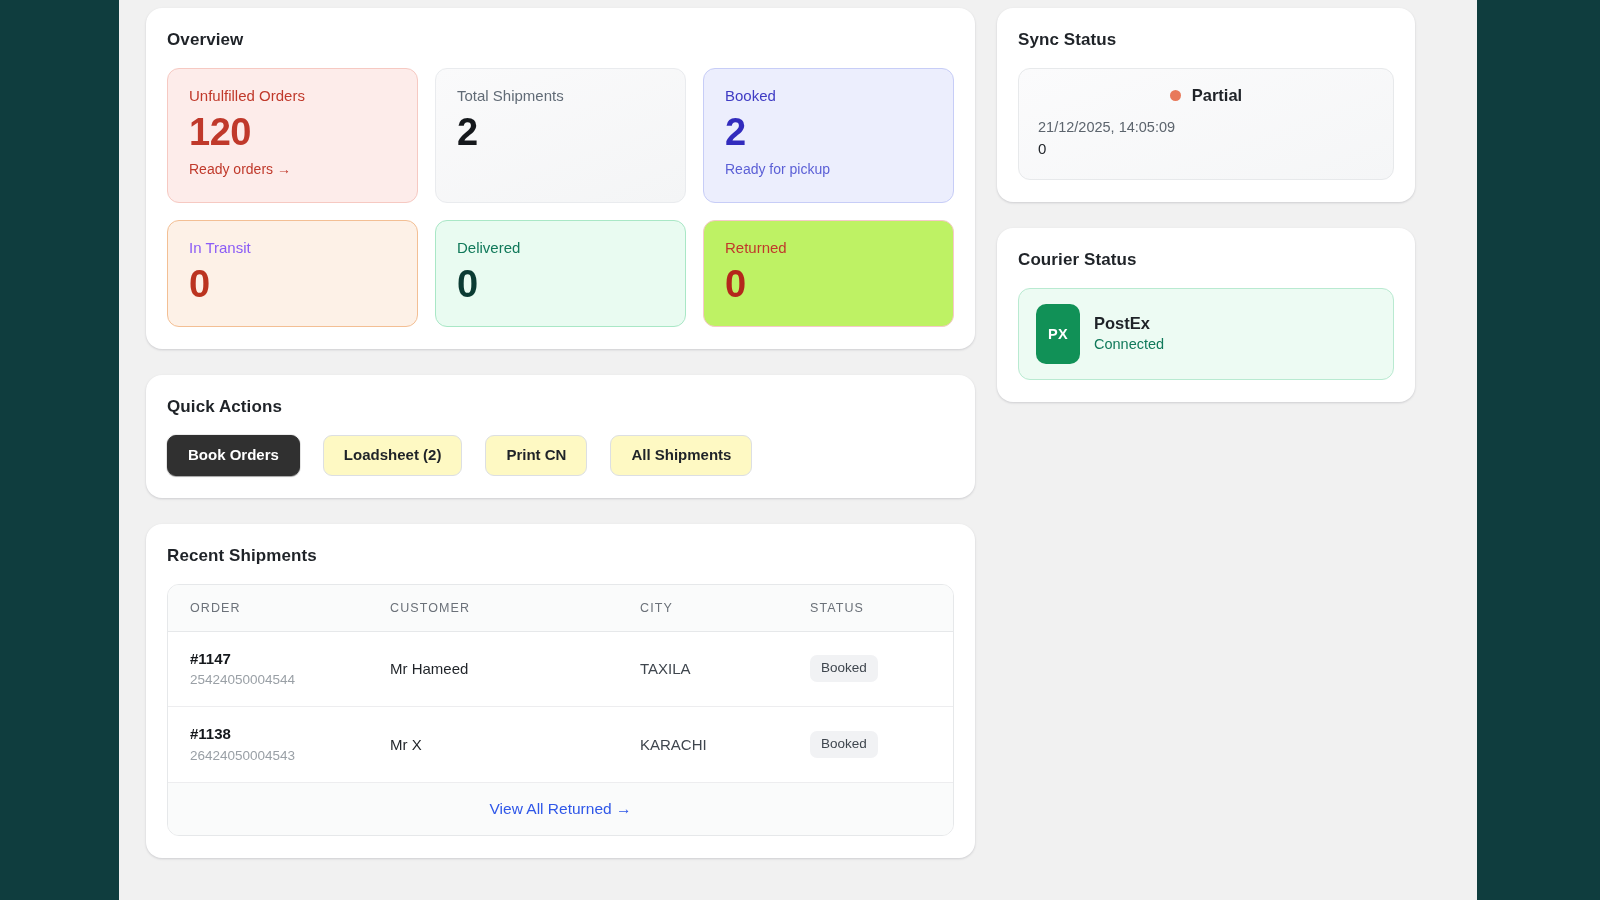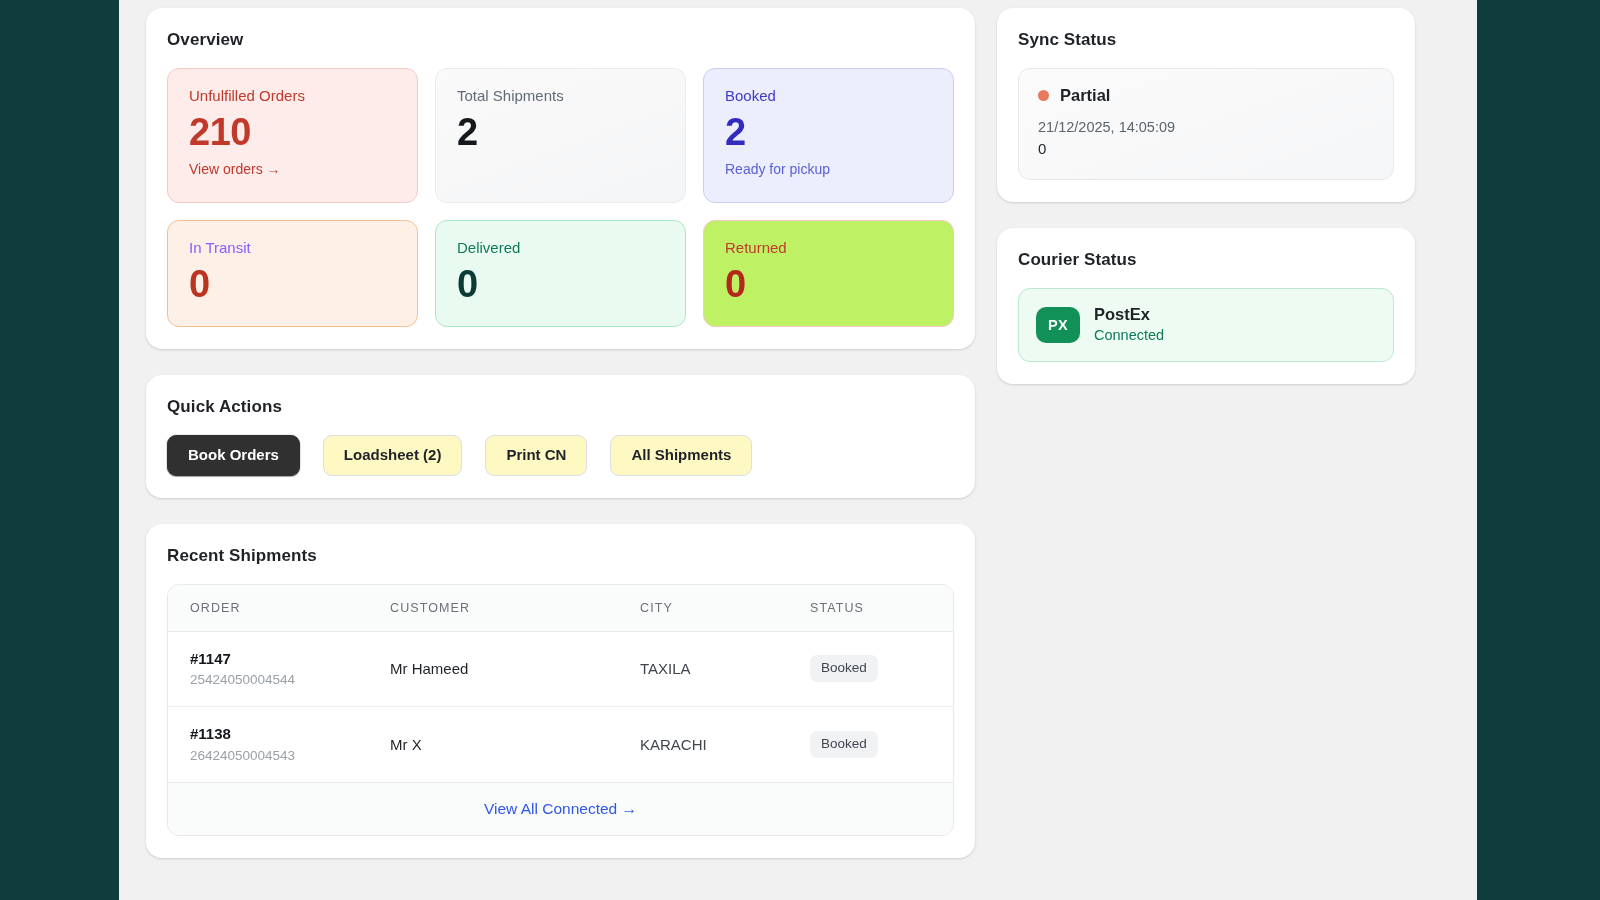--- a/index.html
+++ b/index.html
@@ -248,20 +248,21 @@
     border-radius: 12px;
     background: linear-gradient(160deg,#fbfbfc 0%,#f5f6f7 100%);
     padding: 17px 19px 19px 19px;
   }
 
   .sync-row {
     display: flex;
     align-items: center;
     gap: 11px;
     margin-bottom: 12px;
+    justify-content: center;
   }
 
   .dot {
     width: 11px;
     height: 11px;
     border-radius: 50%;
     background: #e8795a;
     flex: 0 0 11px;
   }
 
@@ -288,21 +289,21 @@
     border-radius: 12px;
     background: #edfbf3;
     padding: 15px 17px;
     display: flex;
     align-items: center;
     gap: 14px;
   }
 
   .courier-logo {
     width: 44px;
-    height: 36px;
+    height: 60px;
     border-radius: 10px;
     background: #119157;
     color: #ffffff;
     font-size: 14.5px;
     font-weight: 700;
     display: flex;
     align-items: center;
     justify-content: center;
     flex: 0 0 44px;
     letter-spacing: .3px;
@@ -330,22 +331,22 @@
   <div class="columns">
 
     <div class="col-main">
 
       <section class="card">
         <h2 class="card-title">Overview</h2>
 
         <div class="stat-grid">
           <div class="stat tall stat--danger">
             <div class="stat-label">Unfulfilled Orders</div>
-            <div class="stat-value">210</div>
-            <div class="stat-sub">View orders →</div>
+            <div class="stat-value">120</div>
+            <div class="stat-sub">Ready orders →</div>
           </div>
 
           <div class="stat tall stat--neutral">
             <div class="stat-label">Total Shipments</div>
             <div class="stat-value">2</div>
           </div>
 
           <div class="stat tall stat--info">
             <div class="stat-label">Booked</div>
             <div class="stat-value">2</div>
@@ -413,21 +414,21 @@
                 </td>
                 <td>Mr X</td>
                 <td class="city">KARACHI</td>
                 <td>
                   <span class="badge">Booked</span>
                 </td>
               </tr>
             </tbody>
           </table>
           <div class="table-footer">
-            <a class="footer-link">View All Connected →</a>
+            <a class="footer-link">View All Returned →</a>
           </div>
         </div>
       </section>
 
     </div>
 
     <div class="col-side">
 
       <section class="card">
         <h2 class="card-title">Sync Status</h2>

